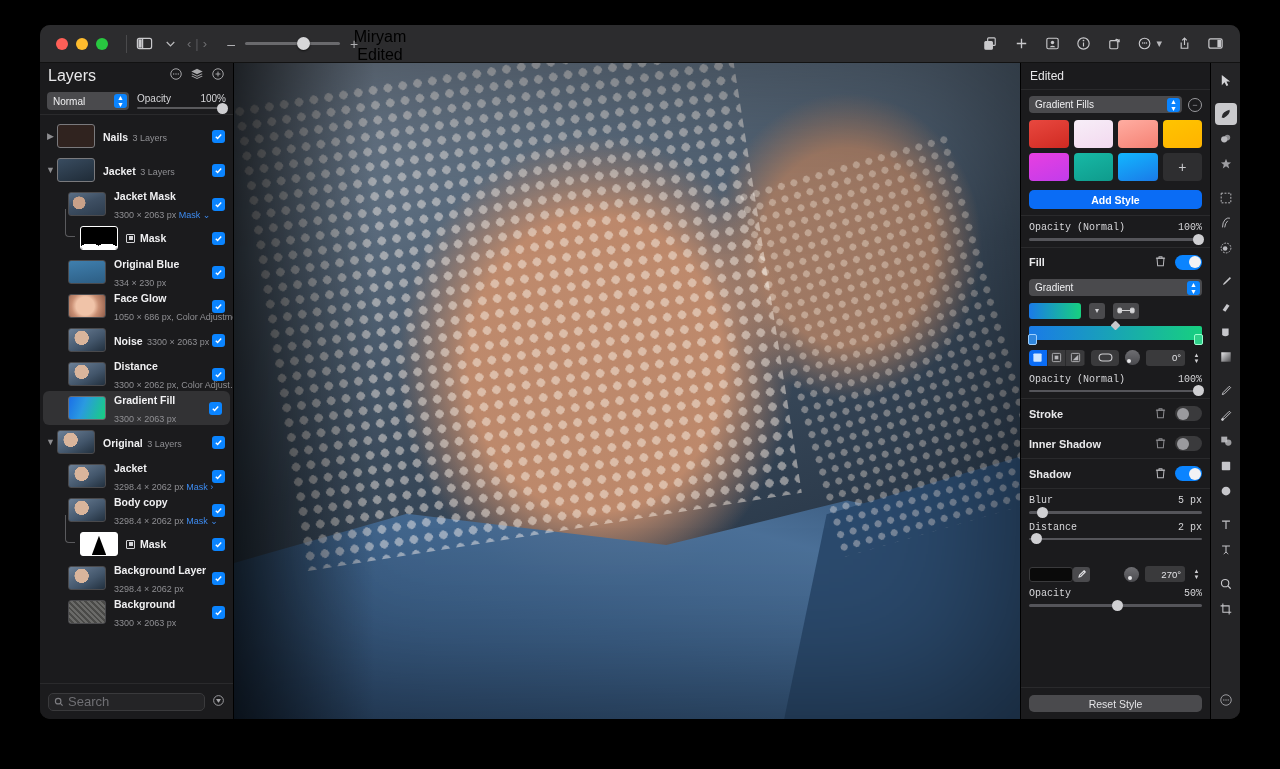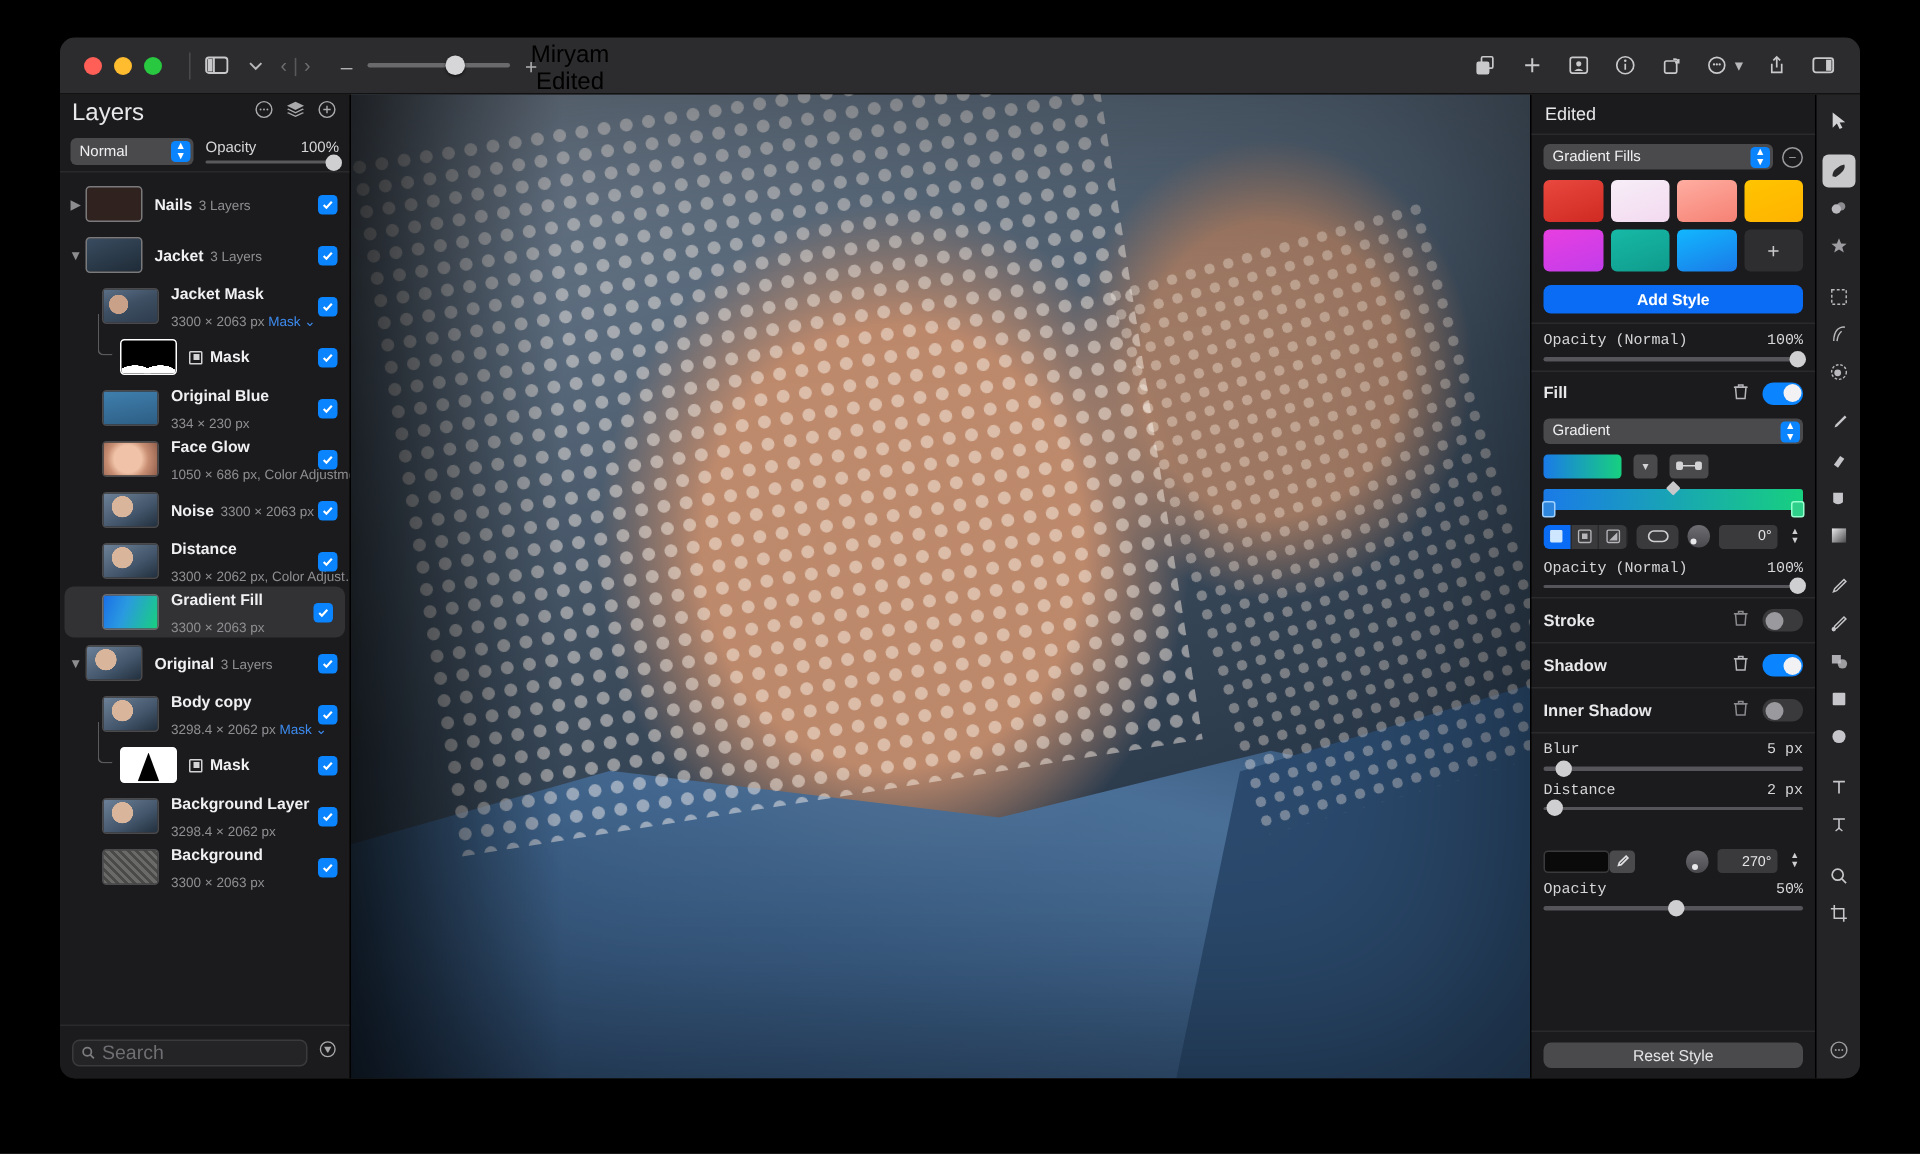--- a/index.html
+++ b/index.html
@@ -563,20 +563,35 @@
             <span class="lname">Original</span>
             <span class="lsub">3 Layers</span>
           </span>
           <span class="check">
             <svg viewBox="0 0 10 10" stroke="#fff" stroke-width="1.6" fill="none">
                   <polyline points="2,5.2 4,7.2 8,2.8"></polyline>
                 </svg>
           </span>
         </div>
 
+        <div class="lrow" style="padding-left:28px">
+          <span class="thumb photo2"></span>
+          <span class="lmeta">
+            <span class="lname">Jacket</span>
+            <span class="lsub">
+              <span>3298.4 × 2062 px</span>
+              <span class="masklink">Mask ›</span>
+            </span>
+          </span>
+          <span class="check">
+            <svg viewBox="0 0 10 10" stroke="#fff" stroke-width="1.6" fill="none">
+                  <polyline points="2,5.2 4,7.2 8,2.8"></polyline>
+                </svg>
+          </span>
+        </div>
 
         <div class="lrow" style="padding-left:28px">
           <span class="thumb photo2"></span>
           <span class="lmeta">
             <span class="lname">Body copy</span>
             <span class="lsub">
               <span>3298.4 × 2062 px</span>
               <span class="masklink">Mask ⌄</span>
             </span>
           </span>
@@ -794,46 +809,46 @@
                   <path d="M4.4 3.4 V1.8 H7.6 V3.4"></path>
             </svg>
           </span>
           <span class="toggle off">
                 <i></i>
               </span>
         </span>
       </div>
 
       <div class="togrow">
+        <span class="nm">Inner Shadow</span>
+        <span class="right-ic">
+          <span>
+            <svg width="11" height="12" viewBox="0 0 12 13" fill="none" stroke="#8b8b8f" stroke-width="1.1">
+              <path d="M2.2 3.4 H9.8 L9.1 11.6 H2.9 Z"></path>
+                  <line x1="1" y1="3.4" x2="11" y2="3.4"></line>
+                  <path d="M4.4 3.4 V1.8 H7.6 V3.4"></path>
+            </svg>
+          </span>
+          <span class="toggle off">
+                <i></i>
+              </span>
+        </span>
+      </div>
+
+      <div class="togrow">
         <span class="nm">Shadow</span>
         <span class="right-ic">
           <span>
             <svg width="11" height="12" viewBox="0 0 12 13" fill="none" stroke="#b6b6ba" stroke-width="1.1">
               <path d="M2.2 3.4 H9.8 L9.1 11.6 H2.9 Z"></path>
                   <line x1="1" y1="3.4" x2="11" y2="3.4"></line>
                   <path d="M4.4 3.4 V1.8 H7.6 V3.4"></path>
             </svg>
           </span>
           <span class="toggle">
-                <i></i>
-              </span>
-        </span>
-      </div>
-
-      <div class="togrow">
-        <span class="nm">Inner Shadow</span>
-        <span class="right-ic">
-          <span>
-            <svg width="11" height="12" viewBox="0 0 12 13" fill="none" stroke="#8b8b8f" stroke-width="1.1">
-              <path d="M2.2 3.4 H9.8 L9.1 11.6 H2.9 Z"></path>
-                  <line x1="1" y1="3.4" x2="11" y2="3.4"></line>
-                  <path d="M4.4 3.4 V1.8 H7.6 V3.4"></path>
-            </svg>
-          </span>
-          <span class="toggle off">
                 <i></i>
               </span>
         </span>
       </div>
 
       <div class="sec">
         <div class="oprow">
           <span>Blur</span>
           <span class="val">5 px</span>
         </div>

